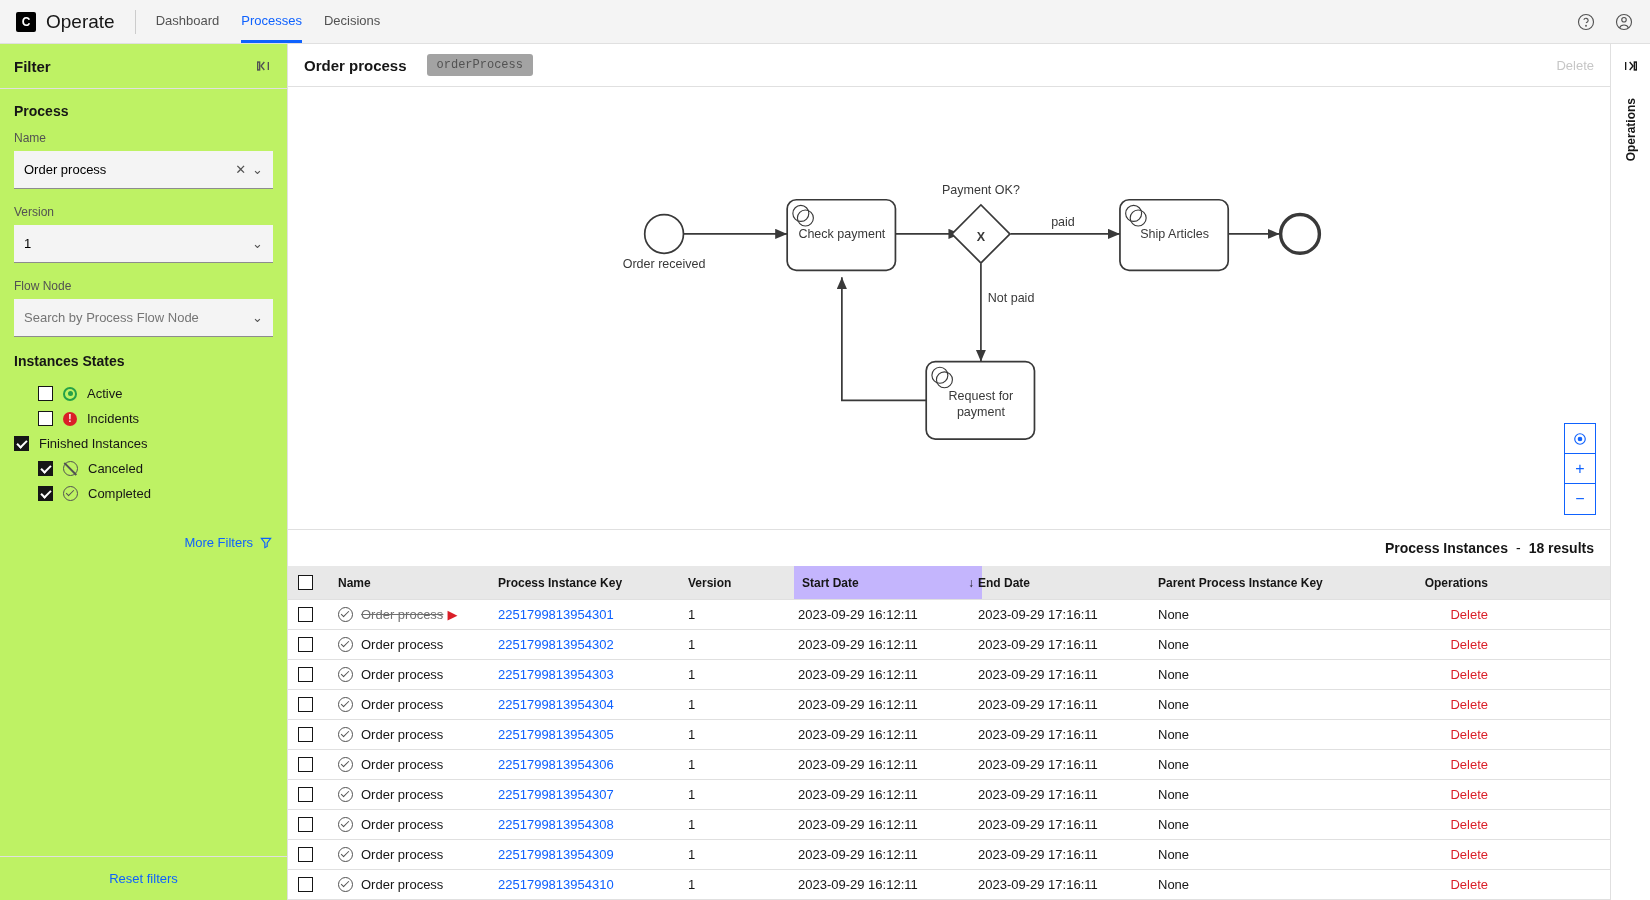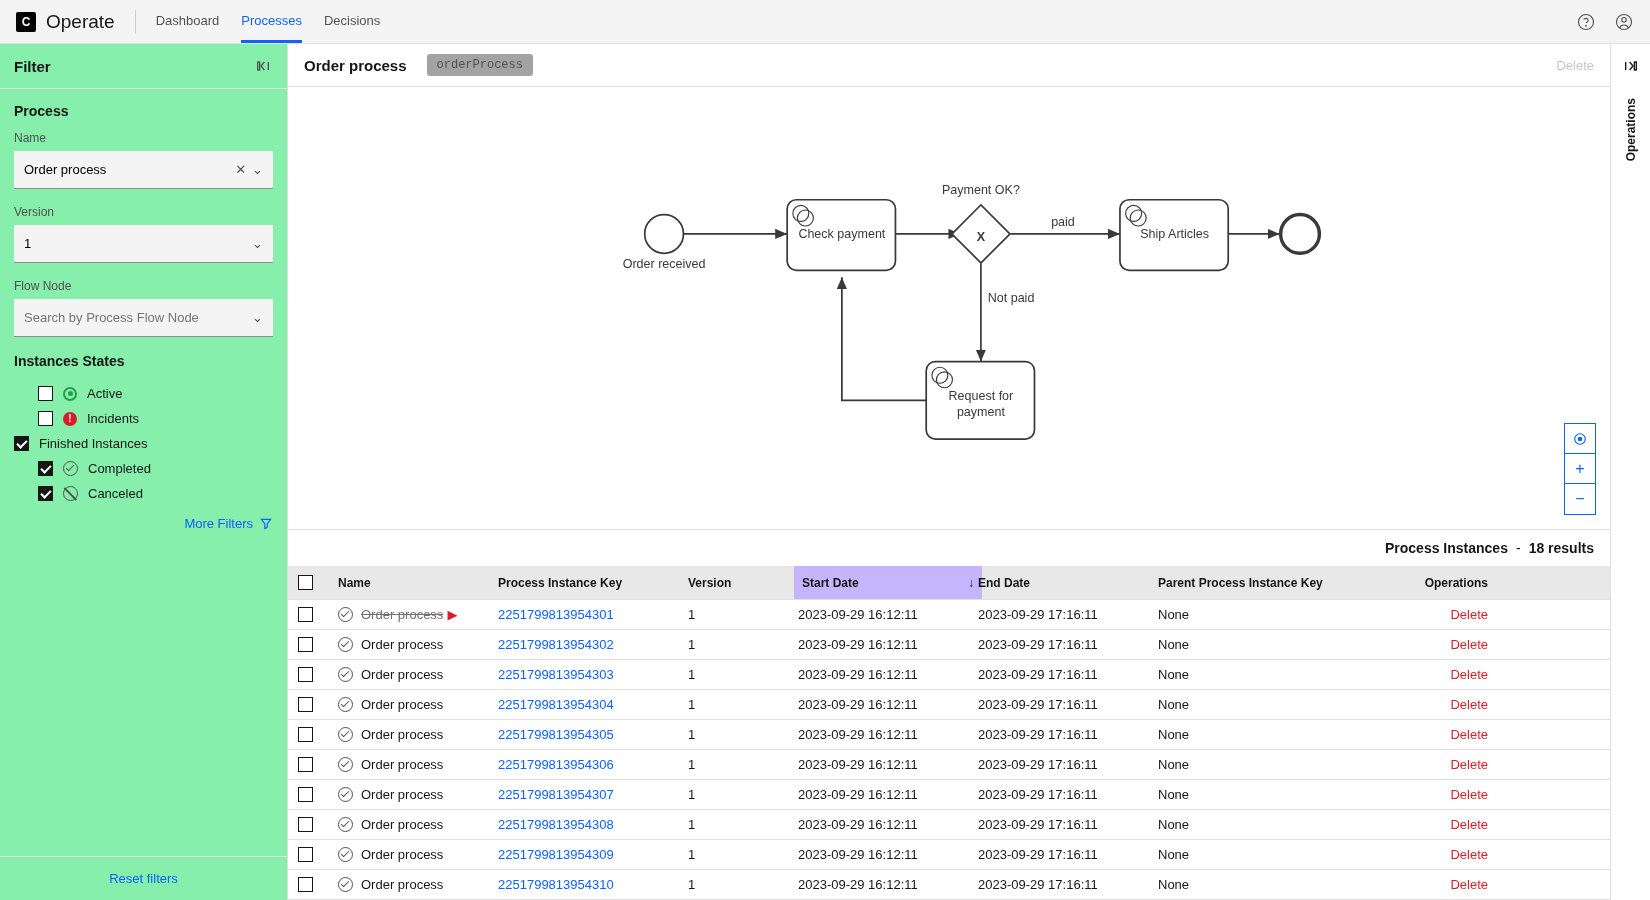--- a/index.html
+++ b/index.html
@@ -9,40 +9,40 @@
 .brand { font-weight: 500; font-size: 19px; margin-right: 20px; }
 .vdiv { width: 1px; height: 24px; background: #ccc; margin-right: 20px; }
 .nav-tabs { display: flex; gap: 22px; }
 .nav-tab { padding: 12px 0; color: #525252; cursor: pointer; border-bottom: 3px solid transparent; font-size: 13px; }
 .nav-tab.active { color: #0f62fe; border-bottom-color: #0f62fe; }
 .top-right { margin-left: auto; display: flex; gap: 18px; align-items: center; }
 .icon-btn { width: 20px; height: 20px; display: flex; align-items: center; justify-content: center; cursor: pointer; color: #525252; }
 
 .shell { display: flex; height: calc(100vh - 44px); }
 
-.sidebar { width: 288px; background: #86efac; border-right: 1px solid #e0e0e0; display: flex; flex-direction: column; }
+.sidebar { width: 288px; background: #bef264; border-right: 1px solid #e0e0e0; display: flex; flex-direction: column; }
 .sidebar-head { display: flex; align-items: center; justify-content: space-between; padding: 12px 14px; border-bottom: 1px solid #e0e0e0; }
 .sidebar-head h2 { font-size: 15px; font-weight: 600; }
 .sidebar-body { padding: 14px; flex: 1; overflow-y: auto; }
 .section-title { font-size: 14px; font-weight: 600; margin-bottom: 12px; }
 .field-label { font-size: 12px; color: #525252; margin-bottom: 6px; display: block; }
 .field-wrap { margin-bottom: 16px; }
 .select-box { position: relative; border-bottom: 1px solid #8d8d8d; background: #f4f4f4; height: 38px; display: flex; align-items: center; padding: 0 10px; }
 .select-box input { border: none; background: transparent; outline: none; flex: 1; font-size: 13px; }
 .select-box .clear, .select-box .chev { cursor: pointer; color: #525252; margin-left: 6px; }
 .cb-row { display: flex; align-items: center; gap: 10px; padding: 5px 0; cursor: pointer; }
 .cb-row.sub { padding-left: 24px; align-items: center; }
 .cb { width: 15px; height: 15px; border: 1px solid #161616; background: #fff; }
 .cb.checked { background: #161616; position: relative; }
 .cb.checked::after { content: ""; position: absolute; left: 4px; top: 1px; width: 4px; height: 8px; border: solid #fff; border-width: 0 2px 2px 0; transform: rotate(45deg); }
 .status-dot { width: 14px; height: 14px; border-radius: 50%; display: inline-flex; align-items: center; justify-content: center; }
 .status-dot.active { border: 2px solid #24a148; }
 .status-dot.active::after { content: ""; width: 5px; height: 5px; border-radius: 50%; background: #24a148; }
 .status-dot.incident { background: #da1e28; color: #fff; font-size: 10px; font-weight: bold; }
-.more-filters { color: #0f62fe; display: flex; align-items: center; gap: 6px; cursor: pointer; justify-content: flex-end; margin-top: 10px; font-size: 13px; }
+.more-filters { color: #0f62fe; display: flex; align-items: center; gap: 6px; cursor: pointer; justify-content: flex-end; margin-top: 29px; font-size: 13px; }
 .reset { color: #0f62fe; cursor: pointer; padding: 14px; text-align: center; border-top: 1px solid #e0e0e0; }
 
 .main { flex: 1; display: flex; flex-direction: column; background: #fff; }
 .main-head { display: flex; align-items: center; padding: 10px 16px; border-bottom: 1px solid #e0e0e0; }
 .main-head h2 { font-size: 15px; font-weight: 600; margin-right: 20px; }
 .code-chip { background: #a3a3a3; padding: 4px 10px; border-radius: 3px; font-family: "Courier New", monospace; font-size: 12px; color: #525252; }
 .delete-disabled { margin-left: auto; color: #c6c6c6; font-size: 13px; }
 
 .diagram-pane { flex: 1; position: relative; background: #fff; overflow: hidden; }
 .diagram-controls { position: absolute; right: 14px; bottom: 14px; border: 1px solid #0f62fe; background: #fff; }
@@ -148,27 +148,27 @@
         <div class="cb"></div>
         <span class="status-dot incident">!</span>
         <span>Incidents</span>
       </div>
       <div class="cb-row">
         <div class="cb checked"></div>
         <span>Finished Instances</span>
       </div>
       <div class="cb-row sub">
         <div class="cb checked"></div>
+        <span class="cancel-icon"></span>
+        <span>Canceled</span>
+      </div>
+      <div class="cb-row sub">
+        <div class="cb checked"></div>
         <span class="completed-icon"></span>
         <span>Completed</span>
-      </div>
-      <div class="cb-row sub">
-        <div class="cb checked"></div>
-        <span class="cancel-icon"></span>
-        <span>Canceled</span>
       </div>
       <div class="more-filters">
         <span>More Filters</span>
         <svg width="14" height="14" viewBox="0 0 24 24" fill="none" stroke="#0f62fe" stroke-width="2">
             <path d="M4 4h16l-6 8v6l-4 2v-8z"></path>
           </svg>
       </div>
     </div>
     <div class="reset">Reset filters</div>
   </div>

